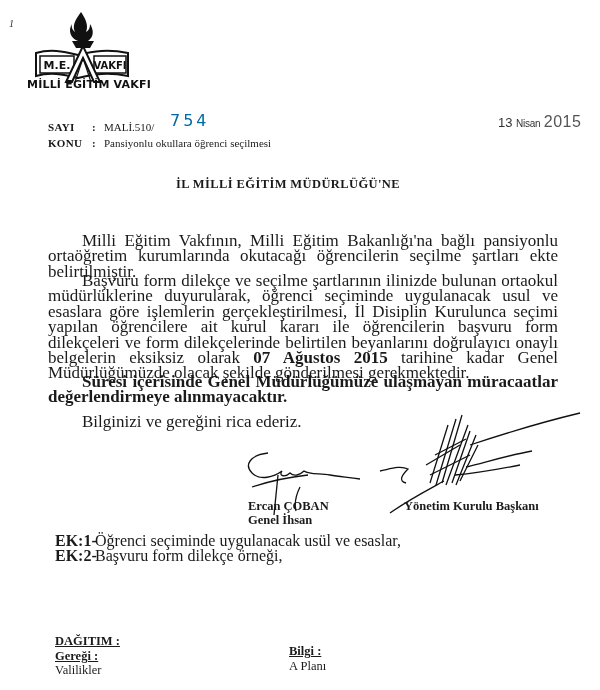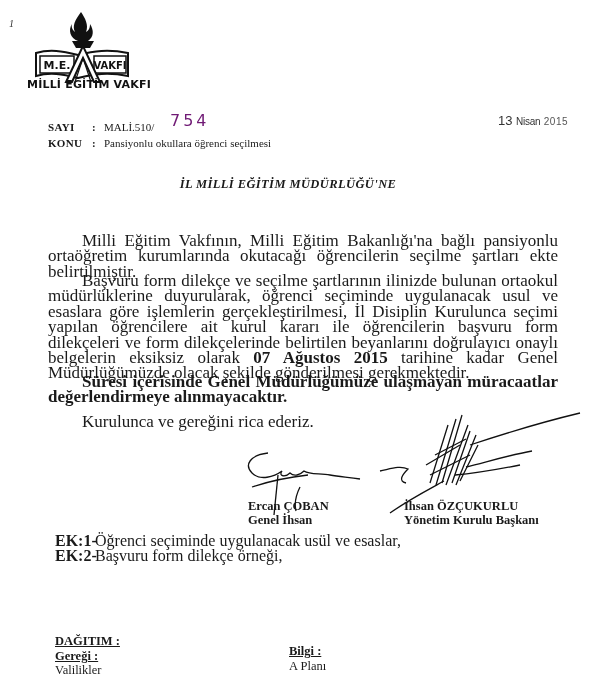--- a/index.html
+++ b/index.html
@@ -13,26 +13,26 @@
     
     .logo { left: 28px; top: 8px; width: 110px; height: 92px; }
     .logo-label { left: 27px; top: 78px; font-family: "DejaVu Sans", sans-serif; font-weight: bold; font-size: 11px; letter-spacing: 0.2px; color: #111; }
 
     
     .meta-row { font-size: 11px; left: 48px; }
     .meta-row .k { font-weight: bold; display: inline-block; width: 44px; letter-spacing: 0.3px; }
     .meta-row .sep { font-weight: bold; display: inline-block; width: 12px; }
     .sayi { top: 121px; }
     .konu { top: 137px; }
-    .stamp-no { left: 170px; top: 111px; font-family: "DejaVu Sans", sans-serif; font-size: 16px; color: #701a75; letter-spacing: 3px; text-align: right; }
+    .stamp-no { left: 170px; top: 111px; font-family: "DejaVu Sans", sans-serif; font-size: 16px; color: #0369a1; letter-spacing: 3px; text-align: right; }
     .date { left: 498px; top: 113px; font-family: "Liberation Sans", sans-serif; font-size: 13px; color: #333; }
     .date .m { font-size: 10px; letter-spacing: -0.3px; }
-    .date .y { font-size: 10px; color: #555; letter-spacing: 0.5px; }
+    .date .y { font-size: 16px; color: #555; letter-spacing: 0.5px; }
 
-    .recipient { left: 0; width: 576px; top: 177px; text-align: center; font-weight: bold; font-size: 12.5px; letter-spacing: 0.4px; font-style: italic; }
+    .recipient { left: 0; width: 576px; top: 177px; text-align: center; font-weight: bold; font-size: 12.5px; letter-spacing: 0.4px; }
 
     .para { left: 48px; width: 510px; font-size: 17px; line-height: 15.4px; text-align: justify; margin-top: 8px; }
     .para .indent { display: inline-block; width: 34px; }
     .p1 { top: 225px; }
     .p2 { top: 265px; }
     .p3 { top: 366px; font-weight: bold; }
     .p4 { top: 406px; }
     .para b { font-weight: bold; }
 
     
@@ -90,21 +90,21 @@
 </div>
 
 <div class="abs recipient">İL MİLLİ EĞİTİM MÜDÜRLÜĞÜ'NE</div>
 
 <div class="abs para p1"><span class="indent"></span><span>Milli Eğitim Vakfının, Milli Eğitim Bakanlığı'na bağlı pansiyonlu ortaöğretim kurumlarında okutacağı öğrencilerin seçilme şartları ekte belirtilmiştir.</span></div>
 
 <div class="abs para p2"><span class="indent"></span><span>Başvuru form dilekçe ve seçilme şartlarının ilinizde bulunan ortaokul müdürlüklerine duyurularak, öğrenci seçiminde uygulanacak usul ve esaslara göre işlemlerin gerçekleştirilmesi, İl Disiplin Kurulunca seçimi yapılan öğrencilere ait kurul kararı ile öğrencilerin başvuru form dilekçeleri ve form dilekçelerinde belirtilen beyanlarını doğrulayıcı onaylı belgelerin eksiksiz olarak </span><b>07 Ağustos 2015</b><span> tarihine kadar Genel Müdürlüğümüzde olacak şekilde gönderilmesi gerekmektedir.</span></div>
 
 <div class="abs para p3"><span class="indent"></span><span>Süresi içerisinde Genel Müdürlüğümüze ulaşmayan müracaatlar değerlendirmeye alınmayacaktır.</span></div>
 
-<div class="abs para p4"><span class="indent"></span><span>Kurulunca ve gereğini rica ederiz.</span></div>
+<div class="abs para p4"><span class="indent"></span><span>Bilginizi ve gereğini rica ederiz.</span></div>
 
 <svg class="abs sig-svg" viewBox="0 0 360 120" fill="none" stroke="#111" stroke-width="1.3">
 
   <path d="M38 58 C20 60 14 70 22 78 C30 86 44 82 52 76 C48 82 56 82 60 78 C64 82 70 80 74 76 C80 80 90 78 100 80 C110 82 118 82 130 84"></path>
   <path d="M22 92 C40 86 60 82 78 80"></path>
   <path d="M44 120 L48 80"></path>
   <path d="M70 92 C66 100 64 108 66 116"></path>
 
   <path d="M150 76 C160 74 170 70 178 74 C172 80 168 86 176 88"></path>
   <path d="M160 118 C180 104 196 96 214 86"></path>
@@ -112,21 +112,20 @@
   <path d="M196 70 L230 50 M200 80 L240 60 M205 60 L236 44"></path>
   <path d="M240 50 C270 40 300 30 350 18"></path>
   <path d="M236 72 C260 66 280 60 302 56"></path>
   <path d="M225 80 C250 78 270 74 290 70"></path>
 </svg>
 <div class="abs signer signer1">
   <div>Ercan ÇOBAN</div>
   <div>Genel İhsan</div>
 </div>
 <div class="abs signer signer2">
-  <div>İhsan ÖZÇUKURLU</div>
   <div>Yönetim Kurulu Başkanı</div>
 </div>
 
 <div class="abs ek ek1">
   <span class="lbl">EK:1-</span><span>Öğrenci seçiminde uygulanacak usül ve esaslar,</span>
 </div>
 <div class="abs ek ek2">
   <span class="lbl">EK:2-</span><span>Başvuru form dilekçe örneği,</span>
 </div>
 

